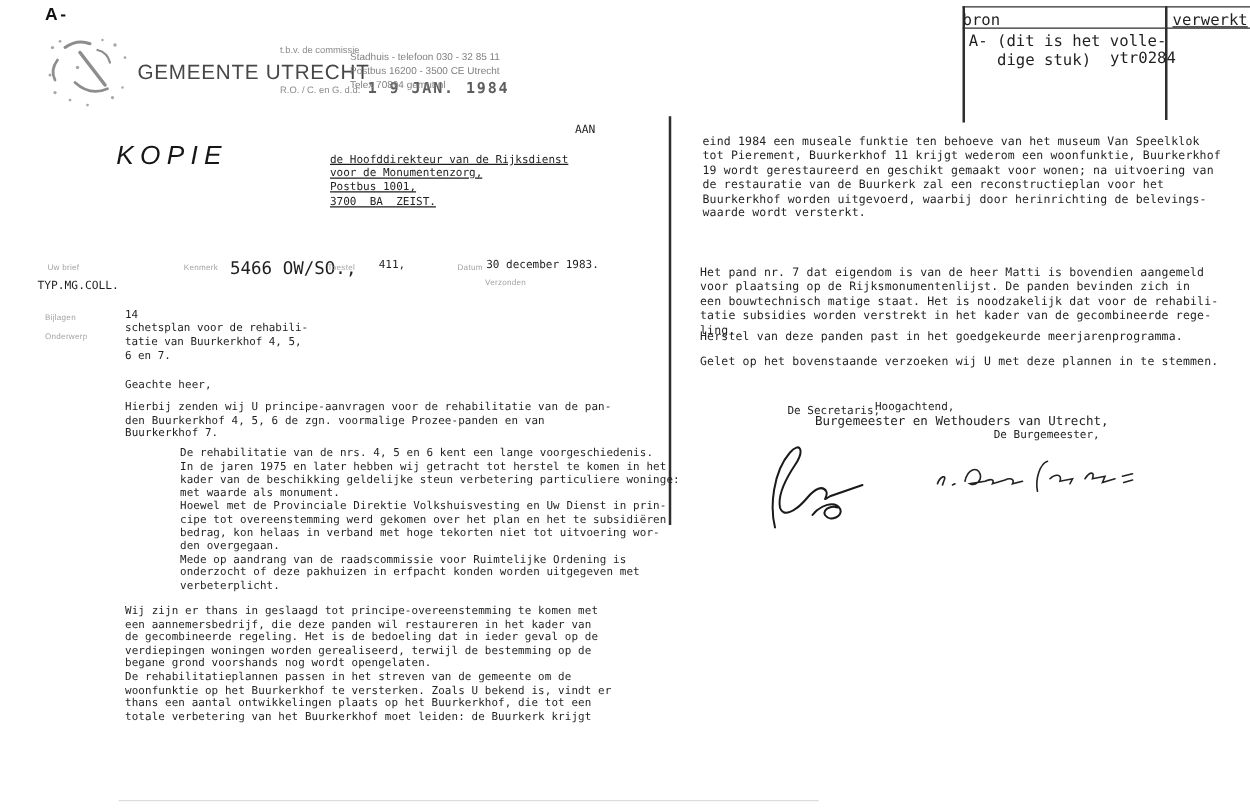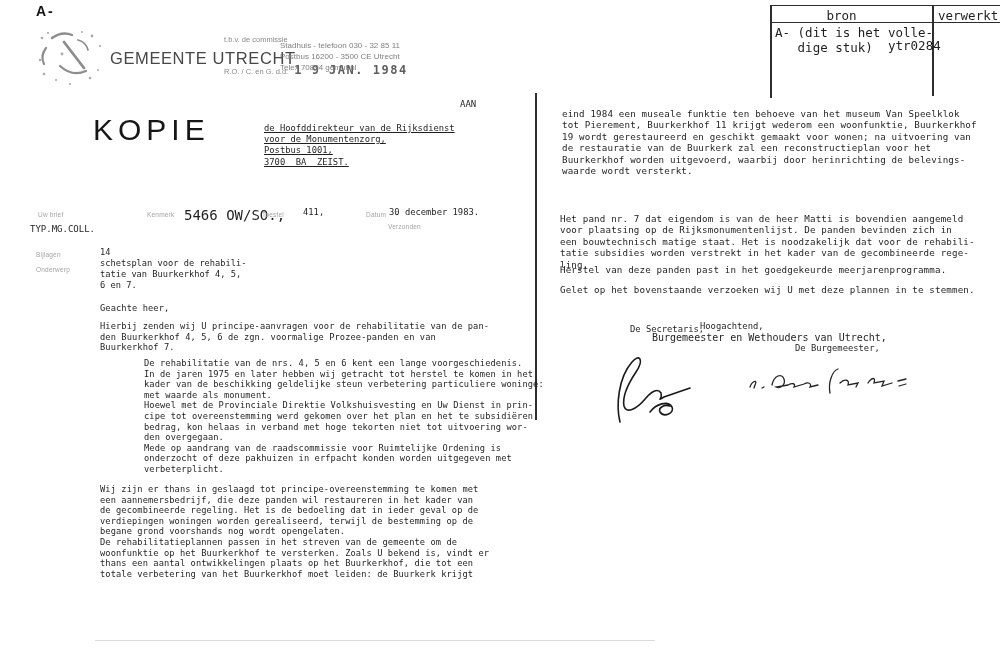--- a/index.html
+++ b/index.html
@@ -21,27 +21,27 @@
   .orgname { left:110px; top:49px; font-size:16.5px; color:#474747; letter-spacing:0.6px; font-weight:500; }
   .stamp { left:224px; top:15px; font-size:7.5px; color:#8a8a8a; line-height:10px; white-space:pre; }
   .stamp-date { font-family:"DejaVu Sans Mono",monospace; font-size:12px; font-weight:bold; color:#5e5e5e; letter-spacing:1.5px; margin-left:6px; }
   .lh-address { left:280px; top:40px; font-size:8px; color:#808080; line-height:11px; white-space:pre; }
 
   
   .rt-top   { left:770px; top:5px;  width:230px; }
   .rt-sep   { left:770px; top:22px; width:230px; }
   .rt-v1    { left:770px; top:5px;  height:93px; }
   .rt-v2    { left:932px; top:5px;  height:91px; }
-  .rt-bron-h { left:770px; top:8px; width:143px; text-align:center; font-size:12.5px; }
-  .rt-verw-h { left:938px; top:8px; font-size:12.5px; }
+  .rt-bron-h { left:770px; top:8px; width:143px; text-align:left; font-size:12.5px; }
+  .rt-verw-h { left:938px; top:8px; font-size:12.5px;text-decoration:underline; }
   .rt-bron-v { left:775px; top:26px; font-size:12.5px; line-height:14.5px; }
   .rt-verw-v { left:888px; top:38px; font-size:12.5px; }
 
   
-  .kopie { left:93px; top:113px; font-size:30px; letter-spacing:5px; color:#161616; font-weight:500; }
+  .kopie { left:93px; top:113px; font-size:21px; letter-spacing:5px; color:#161616; font-weight:500;font-style:italic; }
   .aan   { left:460px; top:99px; font-size:9px; }
   .recipient { left:264px; top:123px; font-size:8.8px; line-height:11.2px;text-decoration:underline; }
   .divider { left:535px; top:93px; height:327px; }
 
   .l-uwbrief { left:38px;  top:211px; }
   .l-kenmerk { left:147px; top:211px; }
   .l-toestel { left:262px; top:211px; }
   .l-datum   { left:366px; top:211px; }
   .l-verz    { left:388px; top:223px; }
   .v-kenmerk { left:184px; top:207px; font-size:14px; }

